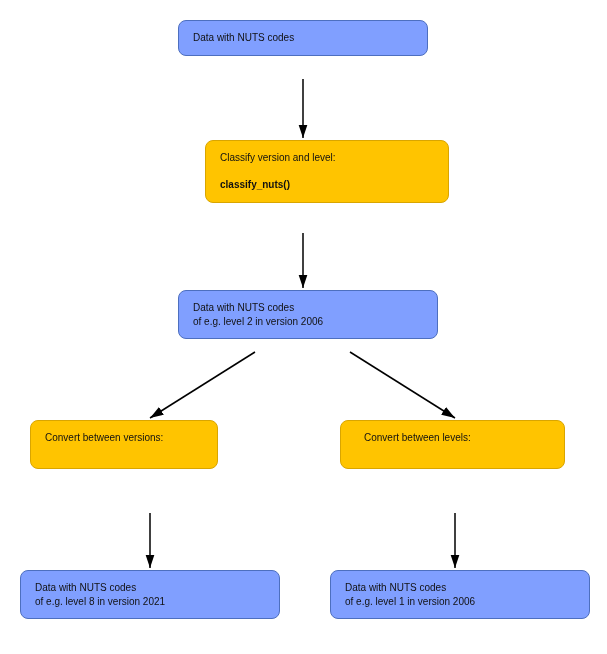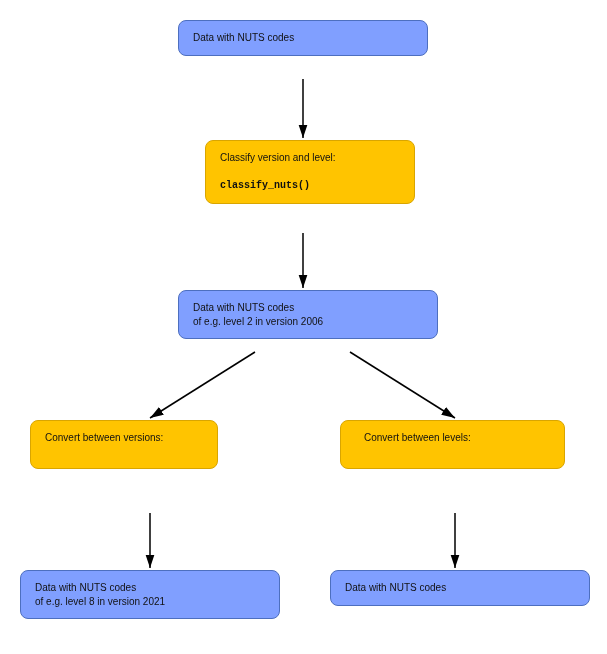--- a/index.html
+++ b/index.html
@@ -21,21 +21,21 @@
     color: #111;
   }
   .blue {
     background: #809fff;
     border: 1px solid #4d6fbf;
   }
   .orange {
     background: #ffc400;
     border: 1px solid #d9a500;
   }
-  .fn { font-weight: bold; font-family: Liberation Mono, monospace; }
+  .fn { font-weight: bold; }
   svg.edges {
     position: absolute;
     left: 0; top: 0;
     width: 607px; height: 654px;
     pointer-events: none;
   }
 </style>
 </head>
 <body>
 
@@ -50,21 +50,21 @@
   <line x1="255" y1="352" x2="150" y2="418" stroke="#000" stroke-width="1.5" marker-end="url(#arrow)"></line>
   <line x1="350" y1="352" x2="455" y2="418" stroke="#000" stroke-width="1.5" marker-end="url(#arrow)"></line>
   <line x1="150" y1="513" x2="150" y2="568" stroke="#000" stroke-width="1.5" marker-end="url(#arrow)"></line>
   <line x1="455" y1="513" x2="455" y2="568" stroke="#000" stroke-width="1.5" marker-end="url(#arrow)"></line>
 </svg>
 
 <div class="node blue" style="left:178px; top:20px; width:250px;">
   <span>Data with NUTS codes</span><br>
 </div>
 
-<div class="node orange" style="left:205px; top:140px; width:210px;">
+<div class="node orange" style="left:205px; top:140px; width:244px;">
   <span>Classify version and level:</span><br><br>
   <span class="fn">classify_nuts()</span>
 </div>
 
 <div class="node blue" style="left:178px; top:290px; width:260px;">
   <span>Data with NUTS codes</span><br>
   <span>of e.g. level 2 in version 2006</span>
 </div>
 
 <div class="node orange" style="left:30px; top:420px; width:188px;">
@@ -75,13 +75,14 @@
   <span>Convert between levels:</span><br><br>
 </div>
 
 <div class="node blue" style="left:20px; top:570px; width:260px;">
   <span>Data with NUTS codes</span><br>
   <span>of e.g. level 8 in version 2021</span>
 </div>
 
 <div class="node blue" style="left:330px; top:570px; width:260px;">
   <span>Data with NUTS codes</span><br>
+  <span>of e.g. level 1 in version 2006</span>
 </div>
 
 </body></html>

